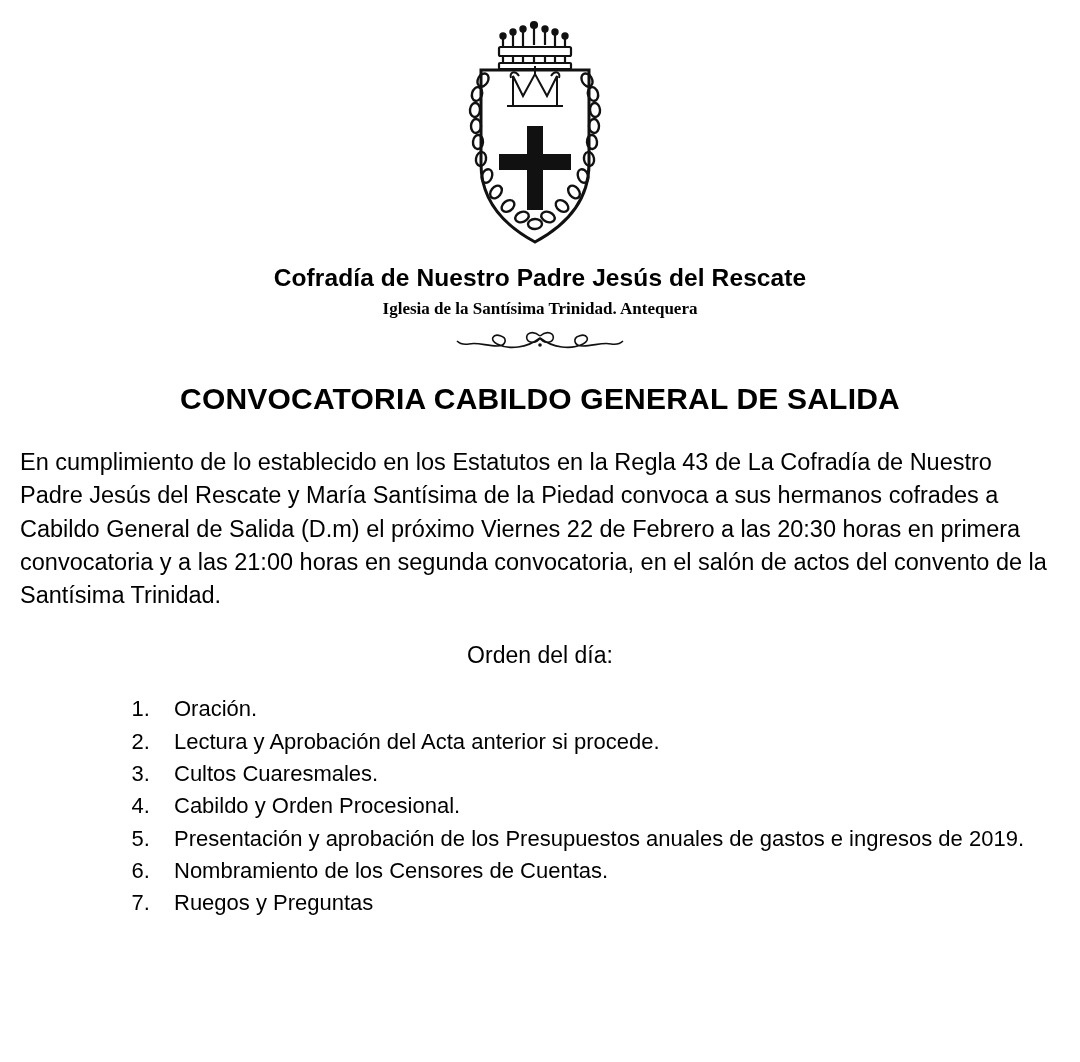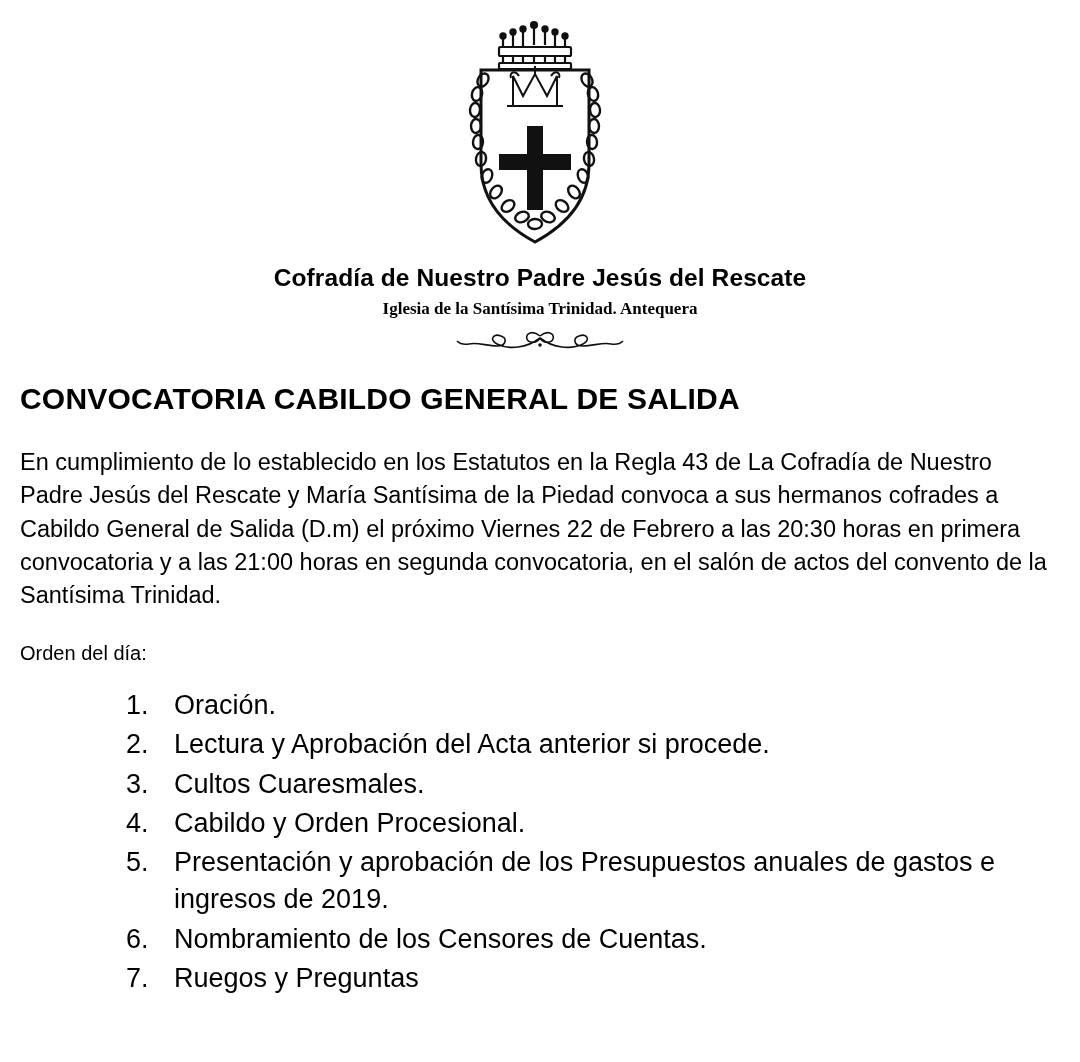--- a/index.html
+++ b/index.html
@@ -56,45 +56,47 @@
   
   .ornament {
     display: flex;
     justify-content: center;
     margin-top: 8px;
     margin-bottom: 6px;
   }
 
   
   .doc-title {
+    text-align: center;
     font-weight: bold;
     font-size: 30px;
     letter-spacing: .2px;
     margin-top: 26px;
   }
 
   
   .body-text {
     font-size: 23.5px;
     line-height: 1.42;
     margin-top: 30px;
     text-align: left;
   }
   .body-text b {
     font-weight: normal;
   }
   .agenda-label {
-    font-size: 20px;
+    font-size: 23px;
     line-height: 1.42;
     margin-top: 26px;
+    text-align: center;
   }
 
   
   ol.agenda {
-    font-size: 27px;
+    font-size: 22px;
     line-height: 1.38;
     margin: 16px 0 0 0;
     padding-left: 136px;
     list-style-position: outside;
   }
   ol.agenda li {
     margin-bottom: 2px;
     padding-left: 18px;
   }
 </style>

